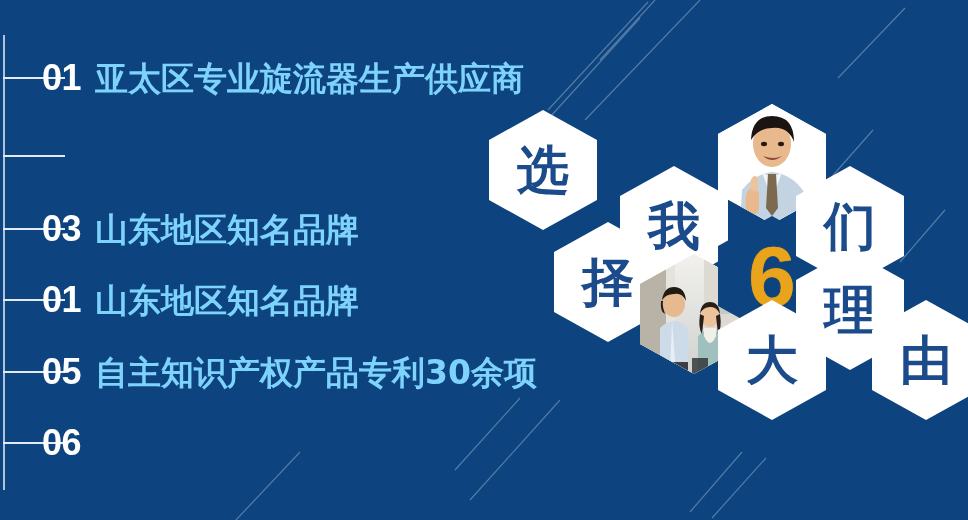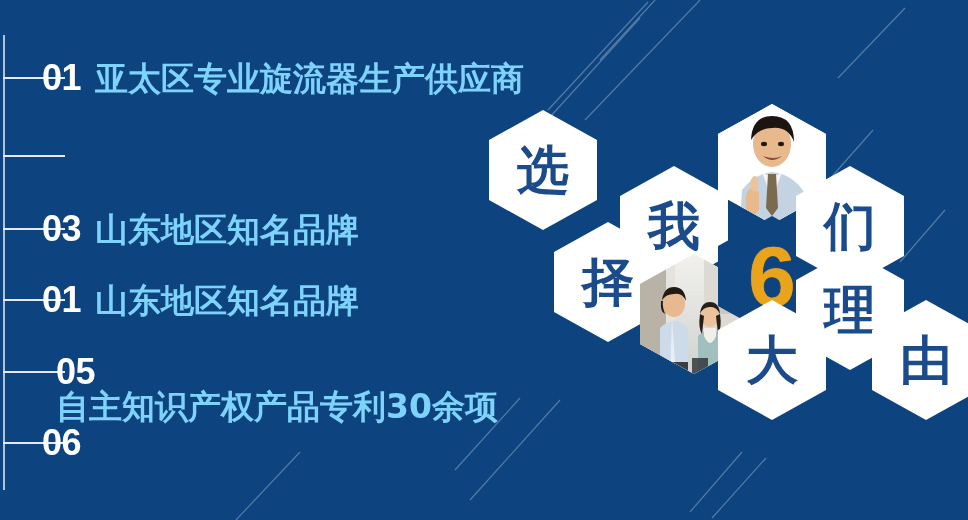--- a/index.html
+++ b/index.html
@@ -108,21 +108,21 @@
     <span class="row-text">亚太区专业旋流器生产供应商</span>
   </div>
   <div class="row" style="top:211px;text-align:center;">
     <span class="row-num">03</span>
     <span class="row-text">山东地区知名品牌</span>
   </div>
   <div class="row" style="top:282px;">
     <span class="row-num">01</span>
     <span class="row-text">山东地区知名品牌</span>
   </div>
-  <div class="row" style="top:354px;flex-direction:column;">
+  <div class="row" style="top:354px;">
     <span class="row-num">05</span>
     <span class="row-text">自主知识产权产品专利30余项</span>
   </div>
   <div class="row" style="top:425px;align-items:center;">
     <span class="row-num">06</span>
   </div>
 
   <div class="hex" style="left:489px; top:110px;">
     <span class="hex-label">选</span>
   </div>

